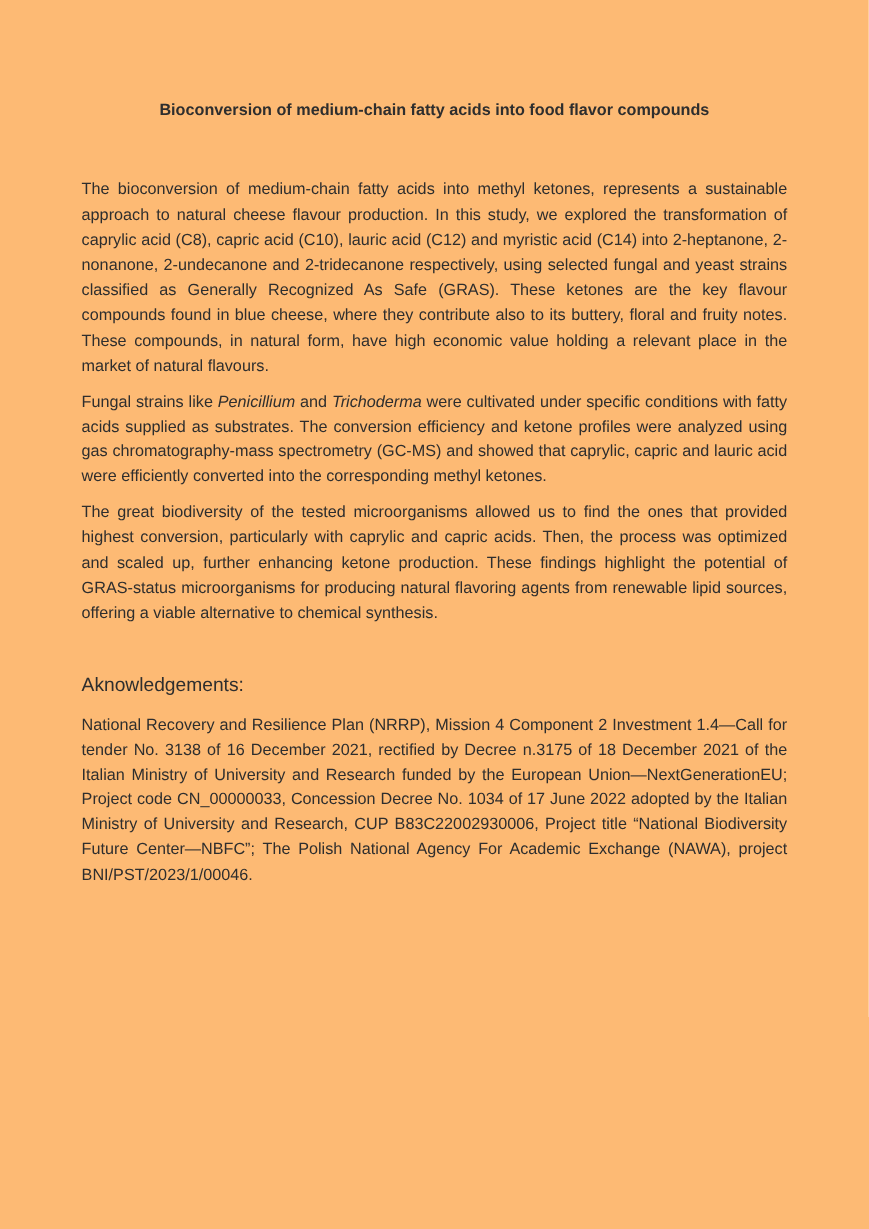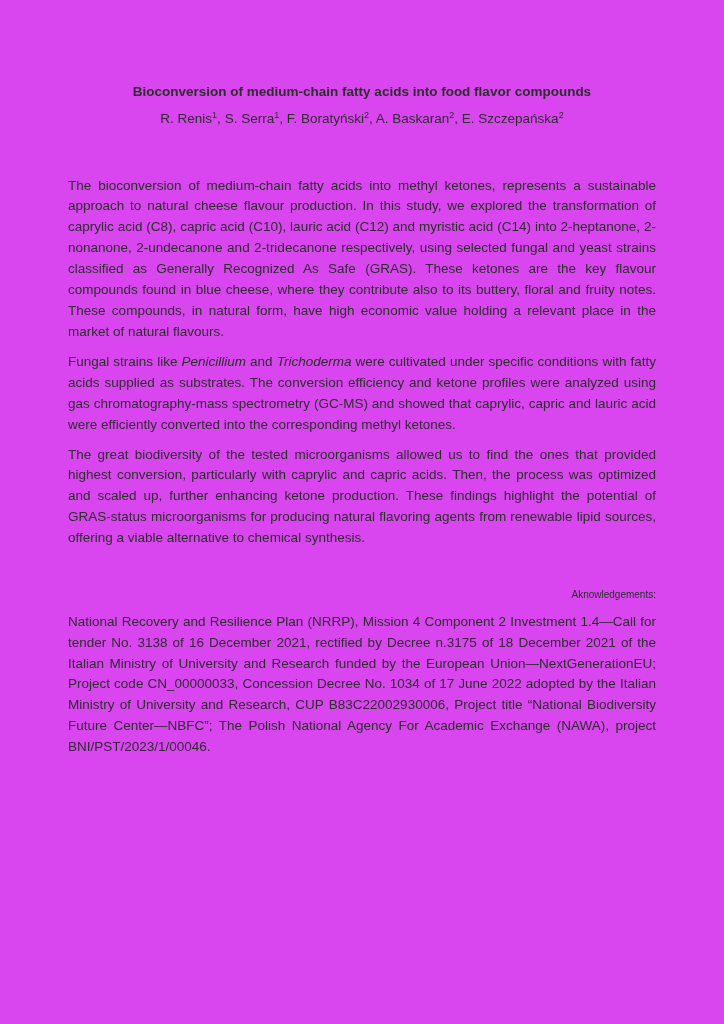--- a/index.html
+++ b/index.html
@@ -12,21 +12,21 @@
     height: 1024px;
     font-family: "Liberation Sans", sans-serif;
     color: #2e2e2e;
     overflow: hidden;
   }
   .page {
     box-sizing: border-box;
     width: 724px;
     height: 1024px;
     padding: 82px 68px 0 68px;
-    background: #d946ef;
+    background: #fdba74;
   }
   .title {
     font-size: 13.5px;
     font-weight: bold;
     text-align: center;
     line-height: 1.5;
     margin: 0;
   }
   .authors {
     font-size: 13.5px;
@@ -43,42 +43,41 @@
   .para {
     font-size: 13.5px;
     text-align: justify;
     line-height: 1.55;
     margin: 9px 0 0 0;
   }
   .para.first-body {
     margin-top: 46px;
   }
   .ack-heading {
-    font-size: 10px;
-    text-align: right;
+    font-size: 16px;
+    text-align: left;
     line-height: 1.55;
     margin: 38px 0 0 0;
   }
   sup {
     font-size: 9px;
     line-height: 0;
   }
   .italic {
     font-style: italic;
     margin-top: 40px;
   }
 </style>
 </head>
 <body>
 
 <div class="page">
 
   <p class="title">Bioconversion of medium-chain fatty acids into food flavor compounds</p>
 
-  <p class="authors"><span>R. Renis</span><sup>1</sup><span>, </span><span>S. Serra</span><sup>1</sup><span>, </span><span>F. Boratyński</span><sup>2</sup><span>, </span><span>A. Baskaran</span><sup>2</sup><span>, </span><span>E. Szczepańska</span><sup>2</sup></p>
 
 
 
   <p class="para first-body">The bioconversion of medium-chain fatty acids into methyl ketones, represents a sustainable approach to natural cheese flavour production. In this study, we explored the transformation of caprylic acid (C8), capric acid (C10), lauric acid (C12) and myristic acid (C14) into 2-heptanone, 2-nonanone, 2-undecanone and 2-tridecanone respectively, using selected fungal and yeast strains classified as Generally Recognized As Safe (GRAS). These ketones are the key flavour compounds found in blue cheese, where they contribute also to its buttery, floral and fruity notes. These compounds, in natural form, have high economic value holding a relevant place in the market of natural flavours.</p>
 
   <p class="para"><span>Fungal strains like </span><span class="italic">Penicillium</span><span> and </span><span class="italic">Trichoderma</span><span> were cultivated under specific conditions with fatty acids supplied as substrates. The conversion efficiency and ketone profiles were analyzed using gas chromatography-mass spectrometry (GC-MS) and showed that caprylic, capric and lauric acid were efficiently converted into the corresponding methyl ketones.</span></p>
 
   <p class="para">The great biodiversity of the tested microorganisms allowed us to find the ones that provided highest conversion, particularly with caprylic and capric acids. Then, the process was optimized and scaled up, further enhancing ketone production. These findings highlight the potential of GRAS-status microorganisms for producing natural flavoring agents from renewable lipid sources, offering a viable alternative to chemical synthesis.</p>
 
   <p class="ack-heading">Aknowledgements:</p>

